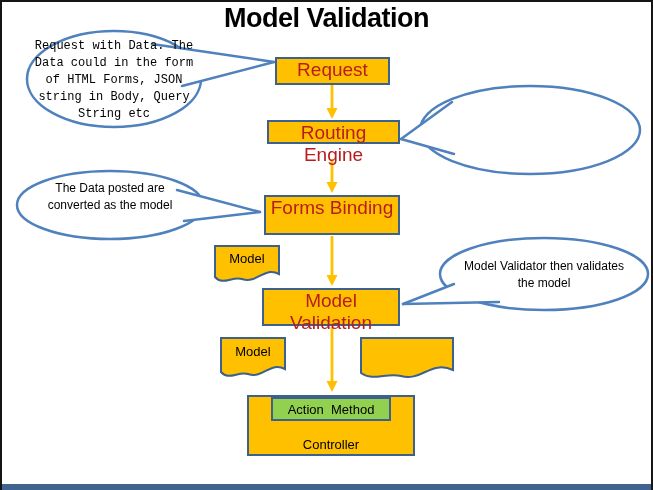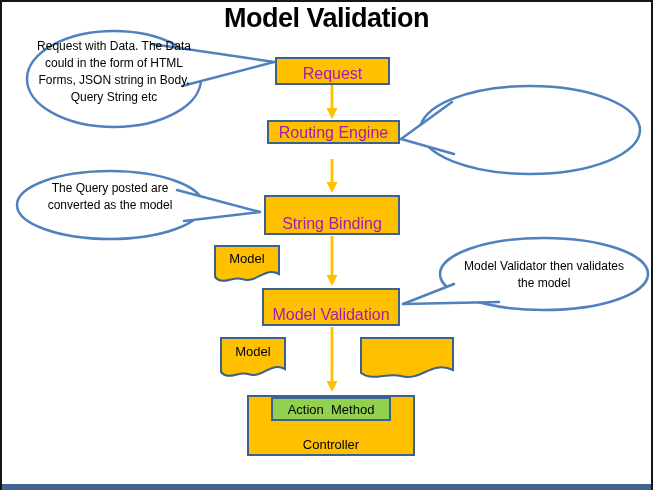--- a/index.html
+++ b/index.html
@@ -25,22 +25,22 @@
   .tail-fill{fill:var(--bubble_fill);stroke:none;}
   .tail-line{stroke:var(--bubble_border);stroke-width:2.5;fill:none;stroke-linecap:round;}
   .doc-shape{fill:var(--box_fill);stroke:var(--box_border);stroke-width:2;}
   .arrow-line{stroke:var(--arrow);stroke-width:2.8;fill:none;}
   .arrow-head{fill:var(--arrow);stroke:none;}
   
   .box{
     position:absolute;box-sizing:border-box;
     background:var(--box_fill);
     border:2px solid var(--box_border);
-    display:flex;align-items:flex-end;justify-content:center;
-    font-size:16px;color:#a21caf;text-align:center;
+    display:flex;align-items:flex-start;justify-content:center;
+    font-size:19px;color:#b91c1c;text-align:center;
   }
   .controller-box{
     position:absolute;box-sizing:border-box;
     background:var(--box_fill);
     border:2px solid var(--box_border);
     display:flex;flex-direction:column;align-items:center;
     font-size:13px;color:#000;
   }
   .green-box{
     box-sizing:border-box;
@@ -133,41 +133,41 @@
 
   <div class="box" style="left:273px;top:55px;width:115px;height:28px;">
     <span>Request</span>
   </div>
 
   <div class="box" style="left:265px;top:118px;width:133px;height:24px;">
     <span>Routing Engine</span>
   </div>
 
   <div class="box" style="left:262px;top:193px;width:136px;height:40px;">
-    <span>String Binding</span>
+    <span>Forms Binding</span>
   </div>
 
   <div class="box" style="left:260px;top:286px;width:138px;height:38px;">
     <span>Model Validation</span>
   </div>
 
   <div class="controller-box" style="left:245px;top:393px;width:168px;height:61px;">
     <div class="green-box">
       <span>Action  Method</span>
     </div>
     <div class="controller-label">Controller</div>
   </div>
 
   <div class="doc-label" style="left:212px;top:249px;width:66px;">Model</div>
 
   <div class="doc-label" style="left:218px;top:342px;width:66px;">Model</div>
 
 
-  <div class="bubble-text" style="left:28px;top:36px;width:168px;">Request with Data. The Data could in the form of HTML Forms, JSON string in Body, Query String etc</div>
+  <div class="bubble-text" style="left:28px;top:36px;width:168px;font-family:Liberation Mono, monospace;">Request with Data. The Data could in the form of HTML Forms, JSON string in Body, Query String etc</div>
 
 
-  <div class="bubble-text" style="left:33px;top:178px;width:150px;">The Query posted are converted as the model</div>
+  <div class="bubble-text" style="left:33px;top:178px;width:150px;">The Data posted are converted as the model</div>
 
   <div class="bubble-text" style="left:457px;top:256px;width:170px;">Model Validator then validates the model</div>
 
   <div class="footer-band"></div>
 
 </div>
 
 </body></html>

